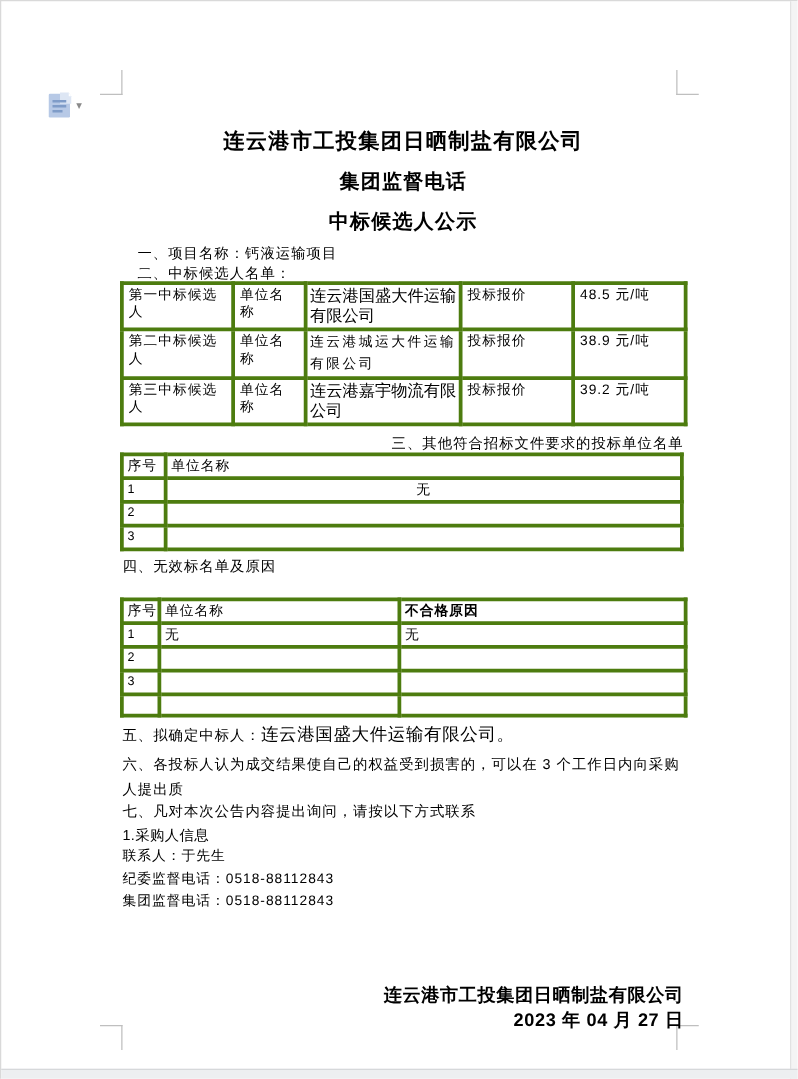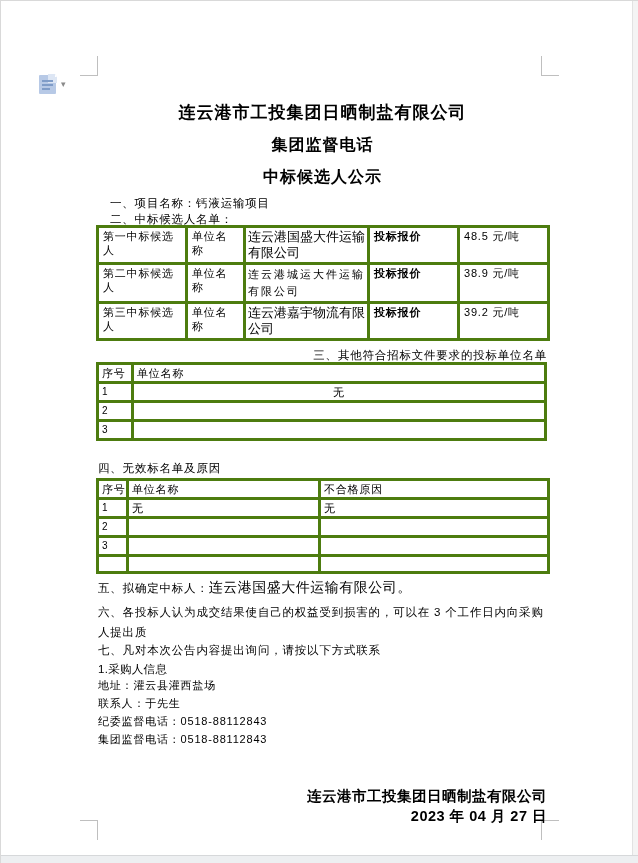--- a/index.html
+++ b/index.html
@@ -51,30 +51,30 @@
   
   table { border-collapse: collapse; table-layout: fixed; }
   td, th { border: 3px solid #4d7c0f; vertical-align: top; text-align: left;
            font-size: 11px; letter-spacing: 0.8px; line-height: 14px; padding: 1px 4px;
            overflow: hidden; font-weight: normal; }
   .t-candidates { left: 95px; width: 451px; }
   .t-candidates td { height: 35px; }
   .t-candidates .col-rank  { width: 89px; }
   .t-candidates .col-ulbl  { width: 58px; }
   .t-candidates .col-unit  { width: 124px; padding: 1px 2px; }
-  .t-candidates .col-plbl  { width: 90px; font-weight: bold; }
+  .t-candidates .col-plbl  { width: 90px; }
   .t-candidates .col-price { width: 90px; }
   .unit-big   { font-size: 13px; letter-spacing: 0px; line-height: 16px; margin-left: 15px; }
   .unit-space { font-size: 11px; letter-spacing: 2px; line-height: 17px; }
   .t-small { left: 95px; width: 451px; border-radius: 10px; }
   .t-small td { height: 17px; padding: 1px 3px; white-space: nowrap; }
   .t-other .col-idx { width: 35px; }
   .t-invalid .col-idx { width: 30px; }
   .t-invalid .col-unit2 { width: 192px; }
-  .t-invalid .col-reason { width: 229px; }
+  .t-invalid .col-reason { width: 229px; font-weight: bold; }
   .num { font-size: 10px; letter-spacing: 0; }
   .cell-center { text-align: center; }
 
   .winner-name { font-size: 14px; letter-spacing: 0.5px; }
   .contact-block { left: 97px; width: 449px; font-size: 11px; letter-spacing: 0.8px; line-height: 18px; }
   .footer-line { left: 97px; width: 449px; text-align: right; font-weight: bold; font-size: 14.5px; letter-spacing: 0.5px; }
 </style>
 </head>
 <body>
 
@@ -148,21 +148,21 @@
     <td class="num">2</td>
     <td></td>
   </tr>
   <tr>
     <td class="num">3</td>
     <td></td>
   </tr>
 </tbody>
   </table>
 
-<div class="abs body-line sec-flush" style="top:460px;">四、无效标名单及原因</div>
+<div class="abs body-line sec-flush" style="top:446px;">四、无效标名单及原因</div>
 <table class="abs t-small t-invalid" style="top:477px;">
   <tbody>
       <tr>
     <td class="col-idx">序号</td>
     <td class="col-unit2">单位名称</td>
     <td class="col-reason">不合格原因</td>
   </tr>
   <tr>
     <td class="num">1</td>
     <td>无</td>
@@ -189,20 +189,19 @@
 <div class="abs body-line sec-flush" style="top:579px;">
   <span>五、拟确定中标人：</span><span class="winner-name">连云港国盛大件运输有限公司。</span>
 </div>
 <div class="abs body-line sec-flush" style="top:601px; line-height:20px;">
   <div>六、各投标人认为成交结果使自己的权益受到损害的，可以在 3 个工作日内向采购人提出质</div>
 </div>
 <div class="abs body-line sec-flush" style="top:642px;">七、凡对本次公告内容提出询问，请按以下方式联系</div>
 <div class="abs body-line sec-flush" style="top:661px; letter-spacing:0.3px;">1.采购人信息</div>
 
 <div class="abs contact-block" style="top:675px;">
-  <div>地址：灌云县灌西盐场</div>
   <div>联系人：于先生</div>
   <div>纪委监督电话：0518-88112843</div>
   <div>集团监督电话：0518-88112843</div>
 </div>
 
 <div class="abs footer-line" style="top:786px;">连云港市工投集团日晒制盐有限公司</div>
 <div class="abs footer-line" style="top:806px;">2023 年 04 月 27 日</div>
 
 </body></html>

